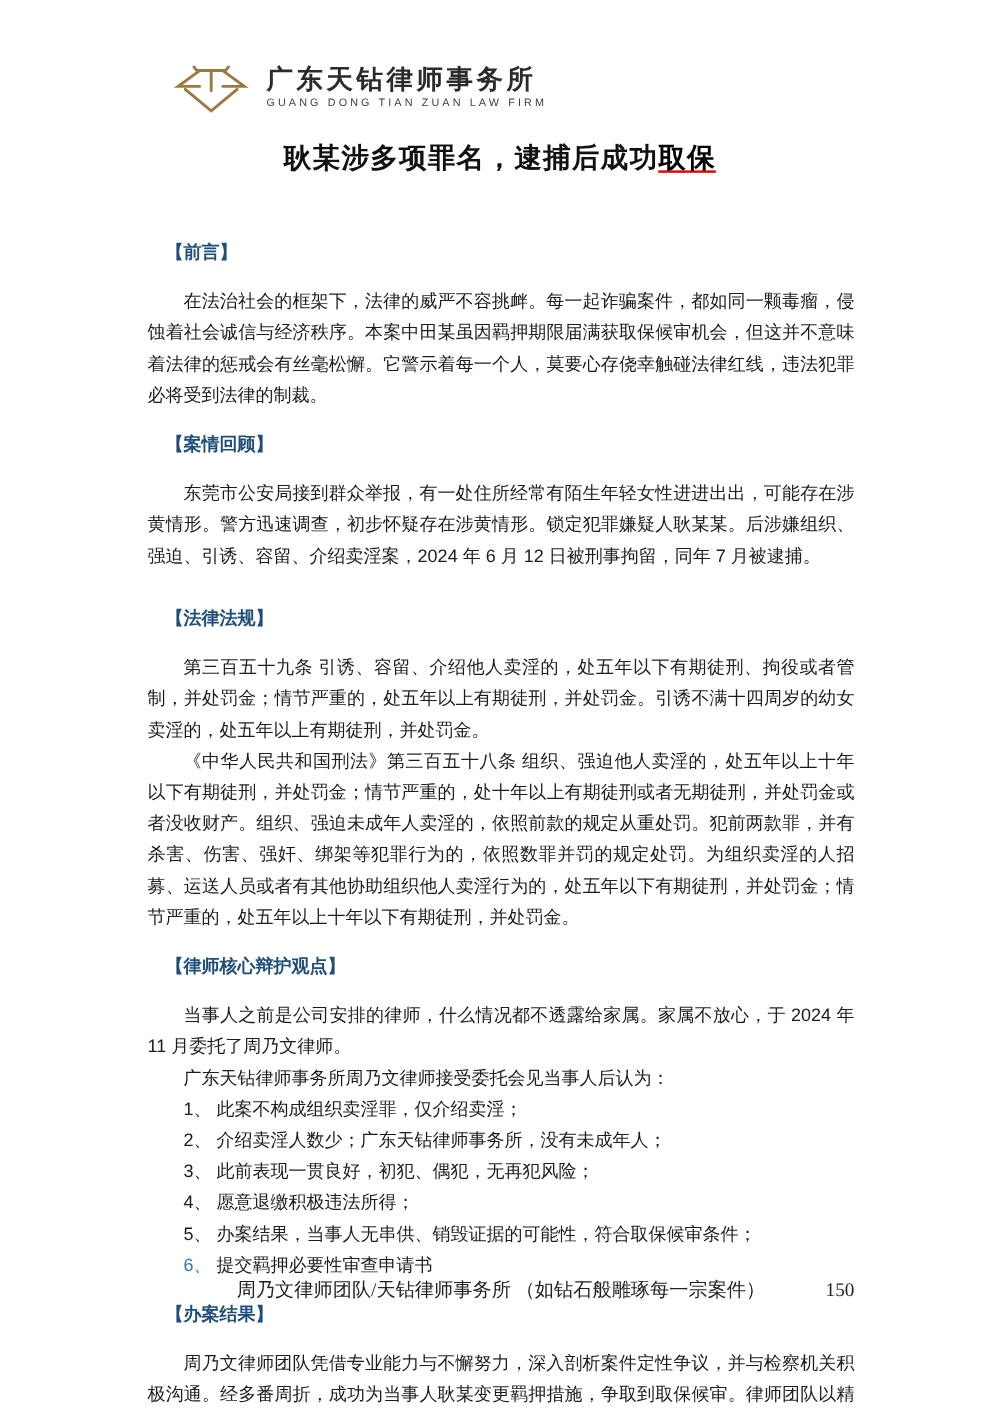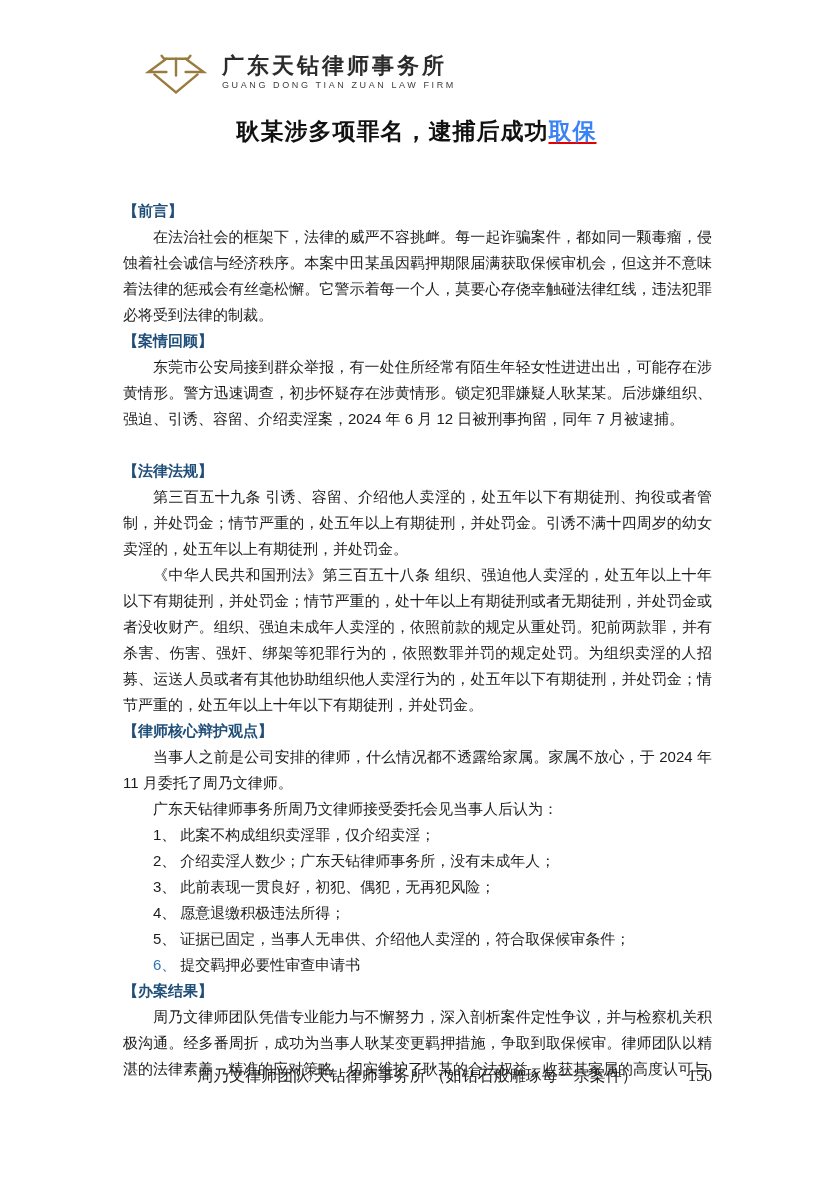--- a/index.html
+++ b/index.html
@@ -47,38 +47,38 @@
     margin: 0;
     padding-top: 114px;
     text-align: center;
     font-size: 23px;
     font-weight: bold;
     color: #111111;
     line-height: 34px;
     letter-spacing: 1px;
   }
   .title-highlight {
-    color: #3b82f6;
+    color: #000000;
     text-decoration: underline;
     text-decoration-color: #e30000;
     text-underline-offset: 3px;
     margin-top: 14px;
   }
 
   
   .content {
     margin: 50px 121px 0 123px;
     font-size: 15px;
     line-height: 26px;
     text-align: justify;
   }
   .section { margin: 0; }
   .section.gap-before { margin-top: 26px; }
   .section-heading {
-    margin: 0;
+    margin: 15px;
     font-size: 15px;
     font-weight: bold;
     color: #1f4e79;
     line-height: 26px;
   }
   .content p {
     margin: 0;
     text-indent: 2em;
     color: #1c1c1c;
   }
@@ -147,21 +147,21 @@
 
     <div class="section">
       <h2 class="section-heading">【律师核心辩护观点】</h2>
       <p>当事人之前是公司安排的律师，什么情况都不透露给家属。家属不放心，于 2024 年 11 月委托了周乃文律师。</p>
       <p>广东天钻律师事务所周乃文律师接受委托会见当事人后认为：</p>
       <div class="defense-list">
         <div class="list-item"><span class="num">1、</span><span>此案不构成组织卖淫罪，仅介绍卖淫；</span></div>
         <div class="list-item"><span class="num">2、</span><span>介绍卖淫人数少；广东天钻律师事务所，没有未成年人；</span></div>
         <div class="list-item"><span class="num">3、</span><span>此前表现一贯良好，初犯、偶犯，无再犯风险；</span></div>
         <div class="list-item"><span class="num">4、</span><span>愿意退缴积极违法所得；</span></div>
-        <div class="list-item"><span class="num">5、</span><span>证据已固定，当事人无串供、介绍他人卖淫的，符合取保候审条件；</span></div>
+        <div class="list-item"><span class="num">5、</span><span>办案结果，当事人无串供、销毁证据的可能性，符合取保候审条件；</span></div>
         <div class="list-item"><span class="num num-blue">6、</span><span>提交羁押必要性审查申请书</span></div>
       </div>
     </div>
 
     <div class="section">
       <h2 class="section-heading">【办案结果】</h2>
       <p>周乃文律师团队凭借专业能力与不懈努力，深入剖析案件定性争议，并与检察机关积极沟通。经多番周折，成功为当事人耿某变更羁押措施，争取到取保候审。律师团队以精湛的法律素养、精准的应对策略，切实维护了耿某的合法权益，收获其家属的高度认可与</p>
     </div>
 
   </div>

